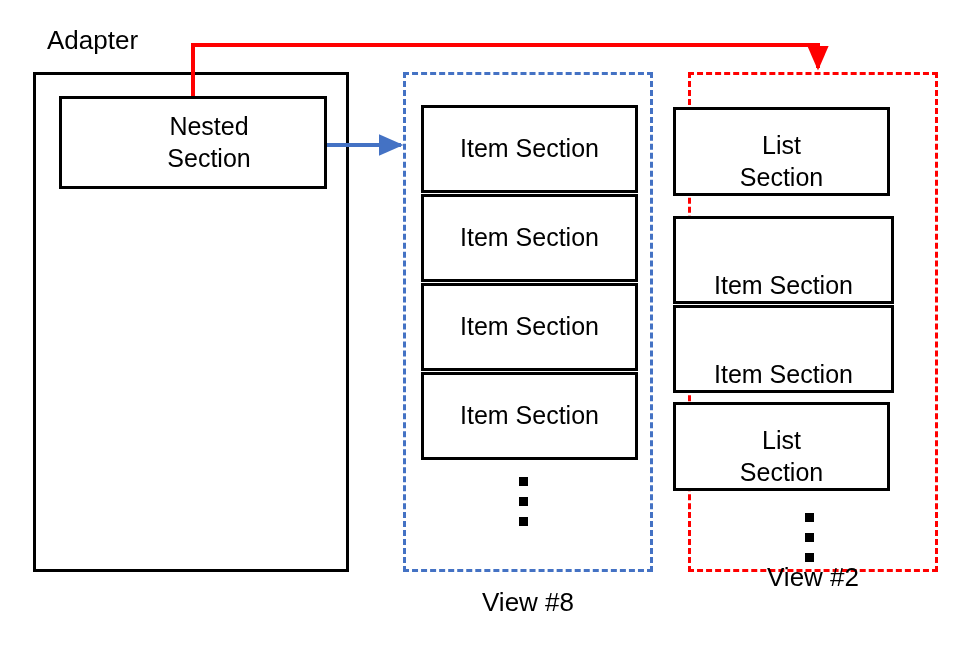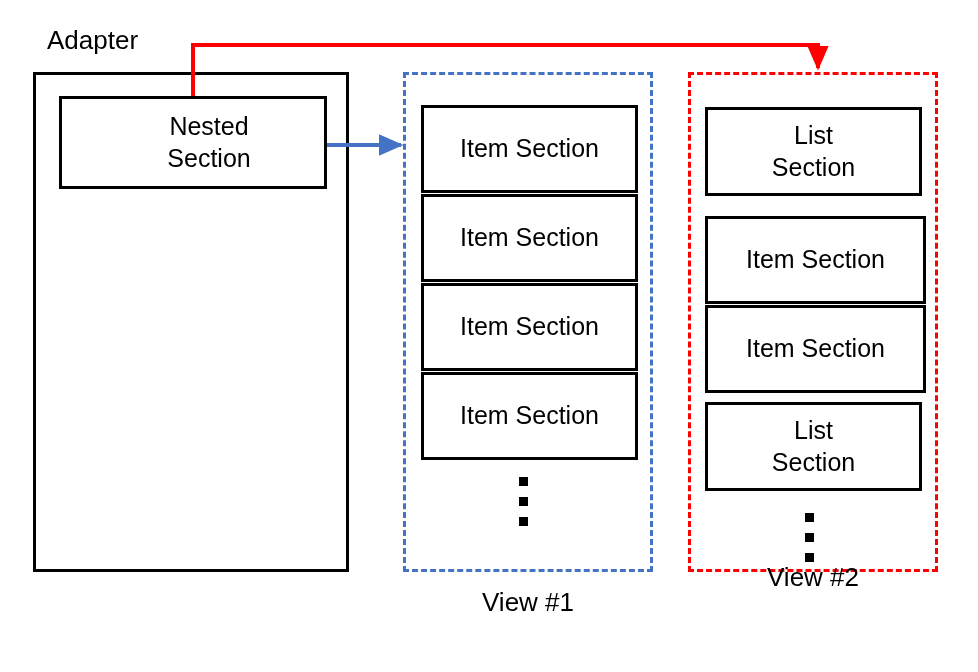--- a/index.html
+++ b/index.html
@@ -83,23 +83,24 @@
     width: 217px;
     height: 88px;
   }
   #v1-item-0 { top: 105px; }
   #v1-item-1 { top: 194px; }
   #v1-item-2 { top: 283px; }
   #v1-item-3 { top: 372px; }
 
   
   .v2-box {
-    left: 705px;
+    left: 673px;
     width: 217px;
     height: 89px;
+    align-items: flex-end;
   }
   #v2-item-0 { top: 107px; }
   #v2-item-1 { top: 216px; width: 221px; height: 88px; }
   #v2-item-2 { top: 305px; width: 221px; height: 88px; }
   #v2-item-3 { top: 402px; }
 
   
   .ellipsis {
     position: absolute;
     display: flex;
@@ -154,21 +155,21 @@
   <div class="section-box v1-box" id="v1-item-3">
     <span>Item Section</span>
   </div>
 
   <div class="ellipsis" id="v1-ellipsis">
     <span></span>
     <span></span>
     <span></span>
   </div>
 
-  <div class="free-label" id="view1-label">View #1</div>
+  <div class="free-label" id="view1-label">View #8</div>
 
   <div class="container-box" id="view2-box"></div>
 
   <div class="section-box v2-box" id="v2-item-0">
     <span>
       <span>List</span><br>
       <span>Section</span>
     </span>
   </div>
   <div class="section-box v2-box" id="v2-item-1">

